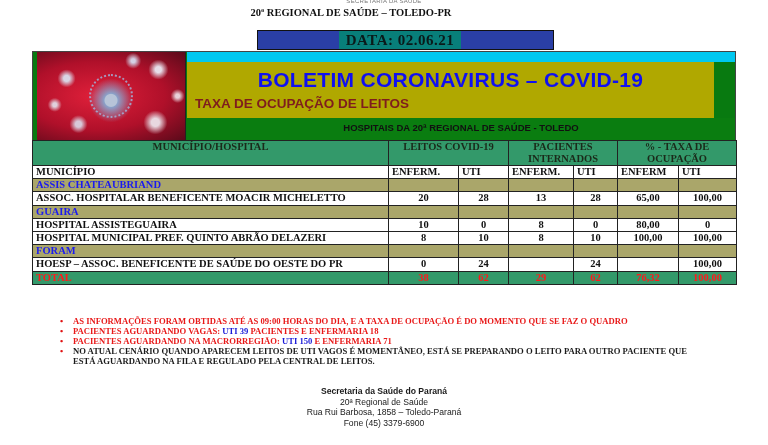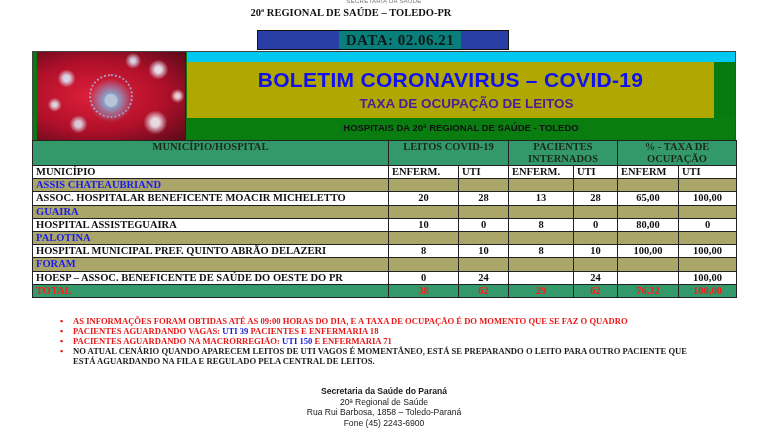--- a/index.html
+++ b/index.html
@@ -4,21 +4,21 @@
 <style>
   * { box-sizing: border-box; margin: 0; padding: 0; }
   html, body { width: 768px; height: 445px; background: #ffffff; overflow: hidden; }
   body { position: relative; font-family: "Liberation Serif", serif; }
 
   .top-small { position: absolute; left: 0; width: 768px; top: -2px; text-align: center;
     font-family: "Liberation Sans", sans-serif; font-size: 6px; color: #777; letter-spacing: 0.3px; }
   .top-title { position: absolute; left: 0; width: 702px; top: 7px; text-align: center;
     font-family: Liberation Serif, serif; font-weight: bold; font-size: 10.5px; color: #111; }
 
-  .date-bar { position: absolute; left: 257px; top: 30px; width: 252px; height: 20px;
+  .date-bar { position: absolute; left: 257px; top: 30px; width: 297px; height: 20px;
     background: #2a3fa6; border: 1px solid #111; }
   .date-inner { position: absolute; left: 81px; top: 0; width: 122px; height: 18px;
     background: #087f7a; color: #0a1a1a; font-weight: bold; font-size: 15px; line-height: 18px;
     text-align: center; letter-spacing: 0.5px; }
 
   .banner { position: absolute; left: 32px; top: 51px; width: 704px; height: 90px;
     border: 1px solid #444; background: #087a10; }
   .banner-img { position: absolute; left: 4px; top: 0; width: 149px; height: 88px;
     background:
       radial-gradient(circle at 50% 55%, #b7c4d8 0 6px, #8aa0c8 7px, transparent 22px),
@@ -32,22 +32,22 @@
       radial-gradient(ellipse at 40% 50%, #e0203a 0%, #b0102a 55%, #5a0a1a 100%);
     border-right: 1px solid #222; }
   .virus-spikes { position: absolute; left: 52px; top: 22px; width: 44px; height: 44px;
     border-radius: 50%; border: 2px dotted #9fb8e0; opacity: 0.8; }
 
   .banner-cyan { position: absolute; left: 154px; top: 0; width: 548px; height: 10px; background: #00c8f0; }
   .banner-olive { position: absolute; left: 154px; top: 10px; width: 527px; height: 56px; background: #b0a800; }
   .banner-green { position: absolute; left: 154px; top: 66px; width: 548px; height: 22px; background: #0a7d10; }
   .title-main { position: absolute; left: 0; width: 100%; top: 6px; text-align: center;
     font-family: "Liberation Sans", sans-serif; font-weight: bold; font-size: 21px; color: #1010f0; letter-spacing: 0.3px; }
-  .title-sub { position: absolute; left: 16px; width: 100%; top: 34px; text-align: center;
-    font-family: "Liberation Sans", sans-serif; font-weight: bold; font-size: 13.5px; color: #4c1d95; }
+  .title-sub { position: absolute; left: 8px; width: 100%; top: 34px; 
+    font-family: "Liberation Sans", sans-serif; font-weight: bold; font-size: 13.5px; color: #7f1d1d; }
   .title-hosp { position: absolute; left: 0; width: 100%; top: 4px; text-align: center;
     font-family: "Liberation Sans", sans-serif; font-weight: bold; font-size: 9.5px; color: #111; }
 
   table.grid { position: absolute; left: 32px; top: 140px; width: 704px; border-collapse: collapse;
     table-layout: fixed; font-family: "Liberation Serif", serif; font-weight: bold; }
   table.grid td { border: 1px solid #222; padding: 0 3px; font-size: 10.5px; height: 13.2px; line-height: 12px;
     white-space: nowrap; overflow: hidden; }
   .hdr td { background: #33996a; color: #1a2a1a; font-size: 11.5px; text-align: center; vertical-align: top;
     height: 32px; line-height: 13px; }
   .sub td { background: #ffffff; color: #111; font-size: 10px; }
@@ -152,29 +152,20 @@
   <tr class="hosp">
     <td>HOSPITAL ASSISTEGUAIRA</td>
     <td class="num">10</td>
     <td class="num">0</td>
     <td class="num">8</td>
     <td class="num">0</td>
     <td class="num">80,00</td>
     <td class="num">0</td>
   </tr>
 
-  <tr class="muni">
-    <td class="name">PALOTINA</td>
-    <td></td>
-        <td></td>
-    <td></td>
-        <td></td>
-    <td></td>
-        <td></td>
-  </tr>
   <tr class="hosp">
     <td>HOSPITAL MUNICIPAL PREF. QUINTO ABRÃO DELAZERI</td>
     <td class="num">8</td>
     <td class="num">10</td>
     <td class="num">8</td>
     <td class="num">10</td>
     <td class="num">100,00</td>
     <td class="num">100,00</td>
   </tr>
 
@@ -226,14 +217,14 @@
     <span class="bullet">•</span>
     <span class="dark">NO ATUAL CENÁRIO QUANDO APARECEM LEITOS DE UTI VAGOS É MOMENTÂNEO, ESTÁ SE PREPARANDO O LEITO PARA OUTRO PACIENTE QUE</span><br>
     <span class="dark">ESTÁ AGUARDANDO NA FILA E REGULADO PELA CENTRAL DE LEITOS.</span>
   </li>
 </ul>
 
 <div class="footer">
   <div class="f1">Secretaria da Saúde do Paraná</div>
   <div>20ª Regional de Saúde</div>
   <div>Rua Rui Barbosa, 1858 – Toledo-Paraná</div>
-  <div>Fone (45) 2243-6900</div>
+  <div>Fone (45) 3379-6900</div>
 </div>
 
 </body></html>

